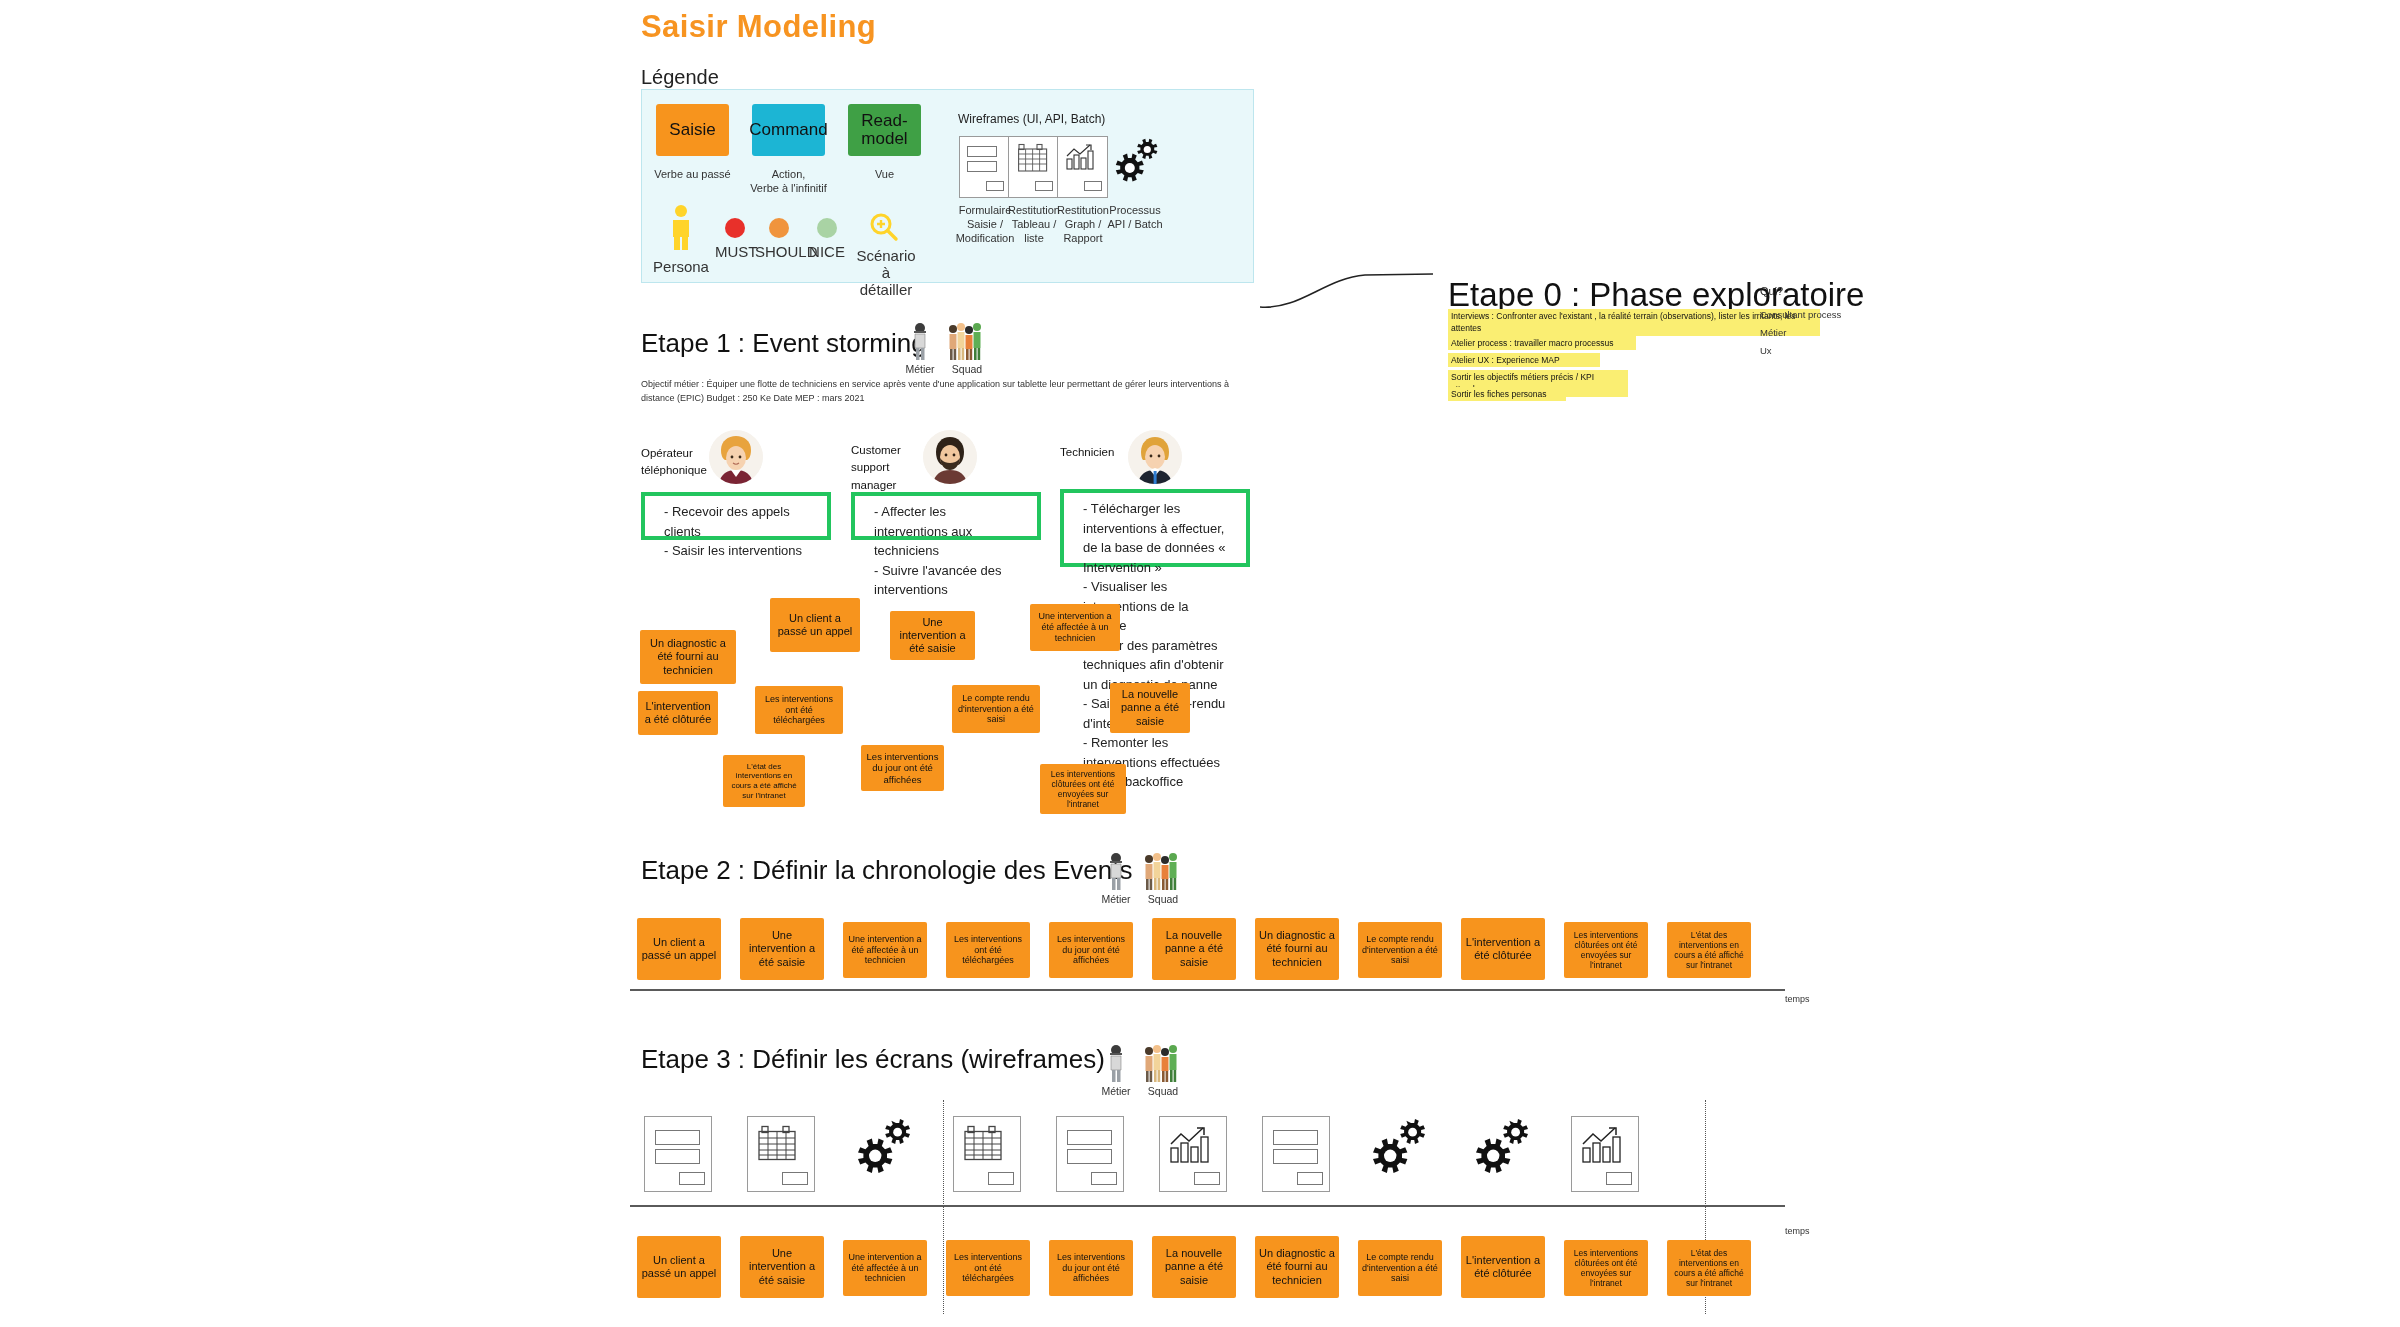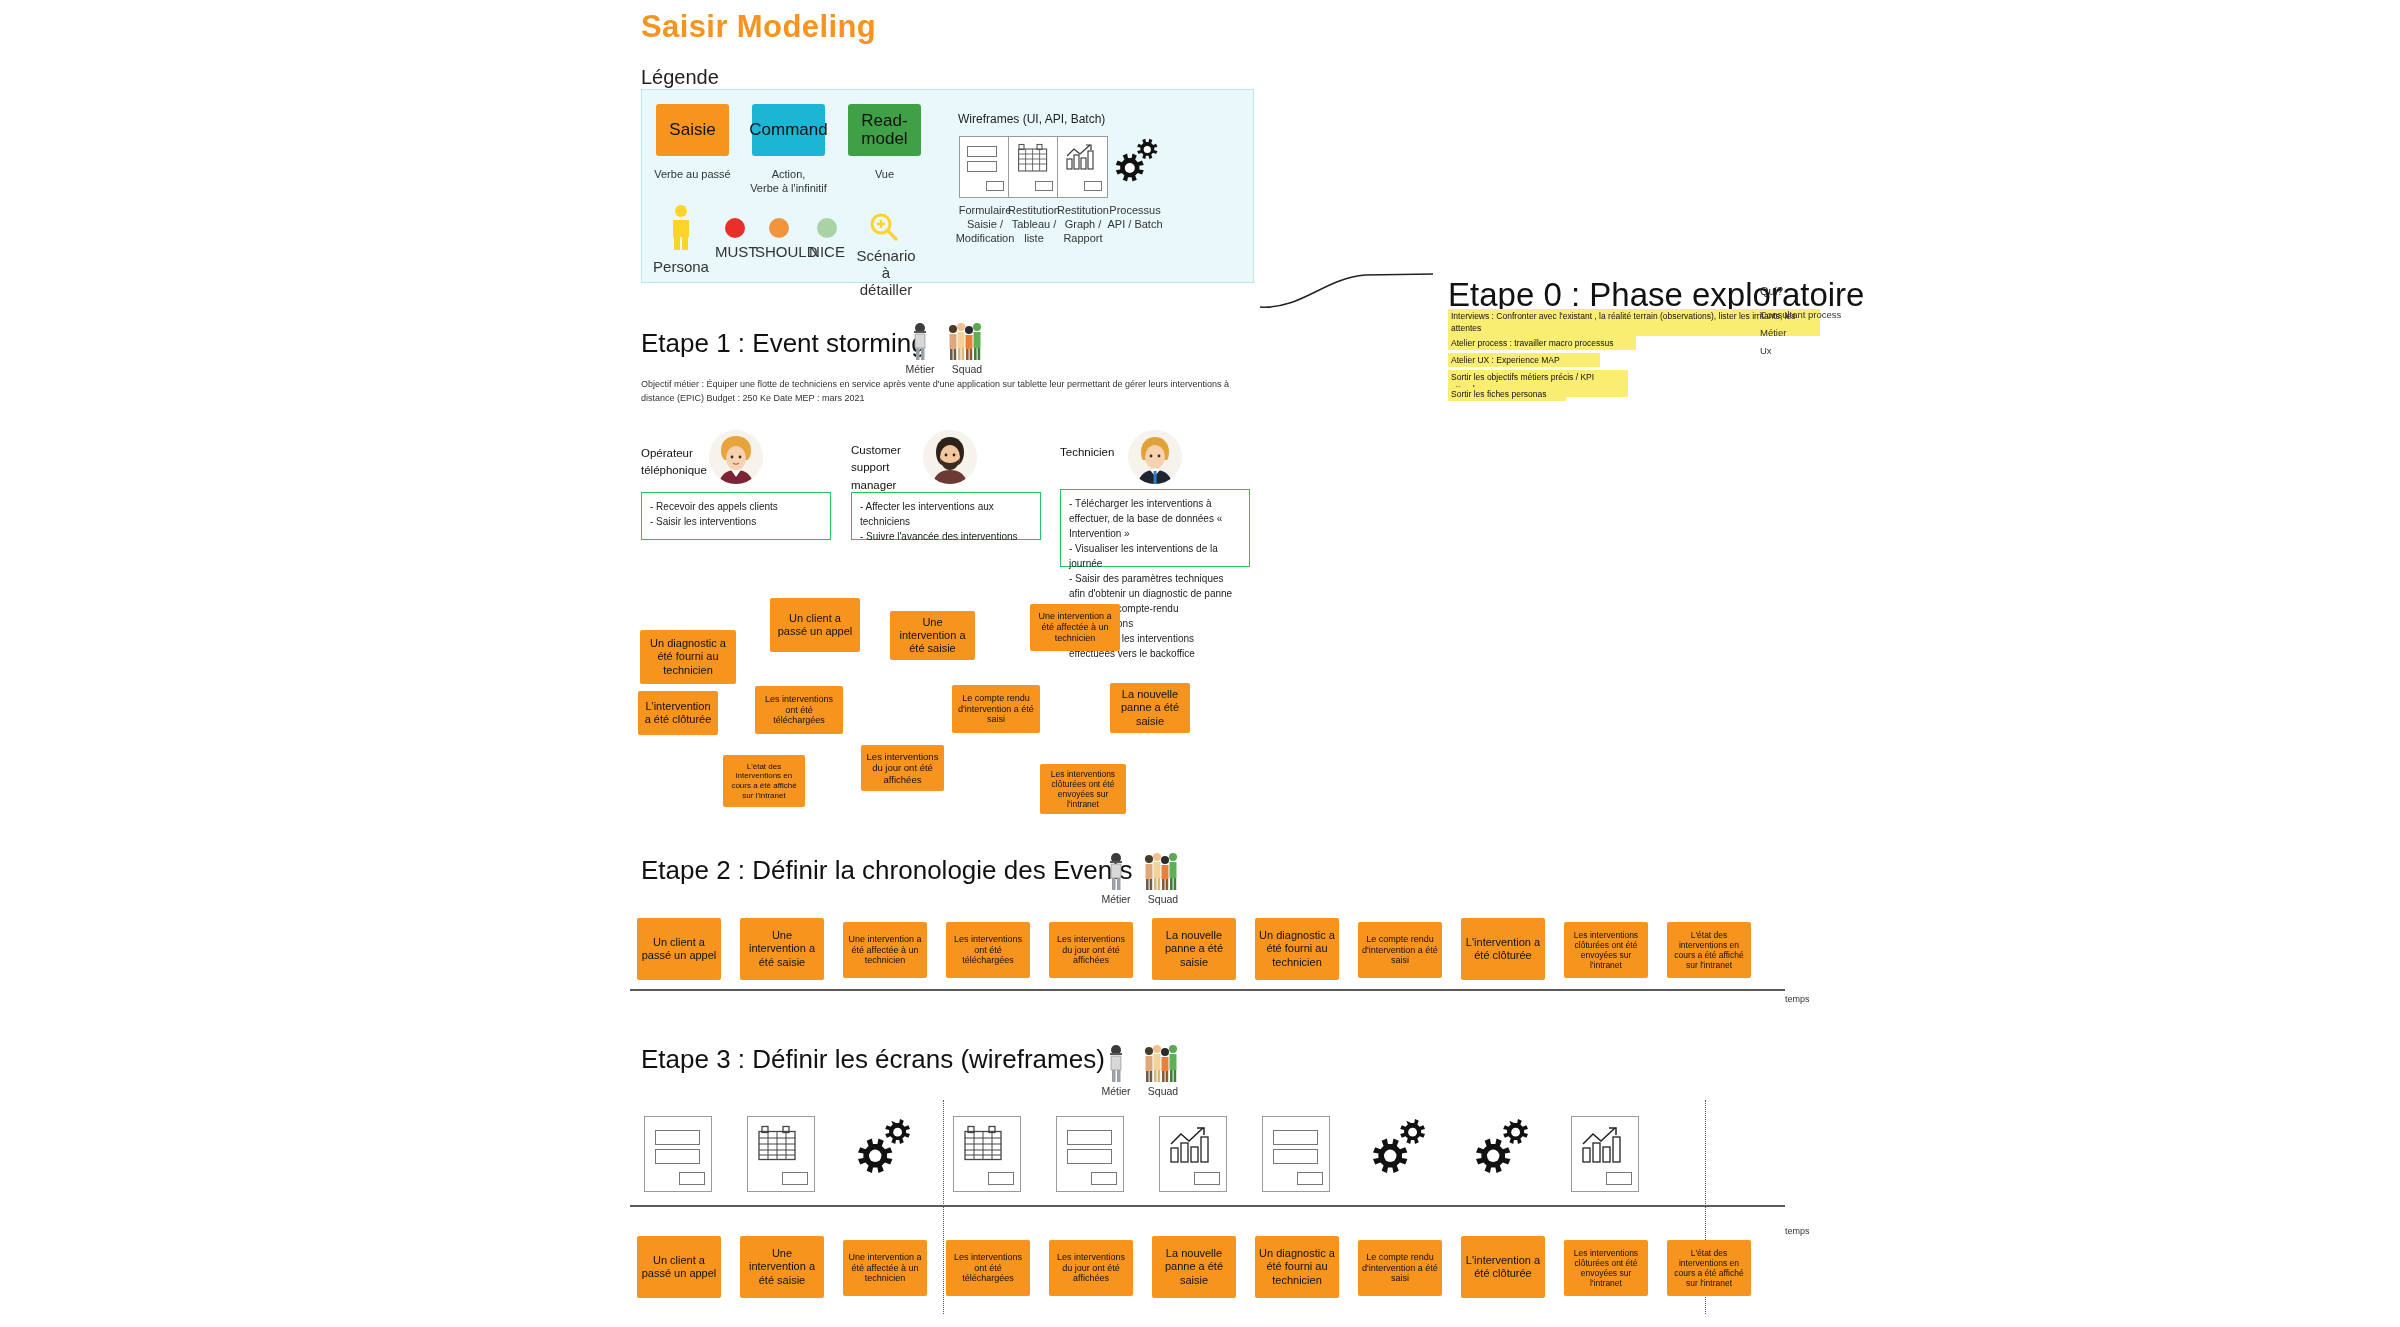--- a/index.html
+++ b/index.html
@@ -30,22 +30,22 @@
 
   
   #e0-title{left:1448px;top:276px;font-size:33px;color:#111;white-space:nowrap;}
   .hl{position:absolute;background:#FAEE72;font-size:8.5px;color:#111;line-height:1.45;padding:1px 3px;box-sizing:border-box;}
   #qui-title{left:1760px;top:285px;font-size:11px;color:#222;}
   .qui-it{position:absolute;left:1760px;font-size:9.5px;color:#333;}
 
   
   .p-name{position:absolute;font-size:11.5px;color:#111;line-height:1.5;}
   .p-avatar{position:absolute;width:54px;height:54px;border-radius:50%;background:#F7F4EF;overflow:hidden;}
-  .p-box{position:absolute;border:1px solid #22c55e;background:#fff;box-sizing:border-box;
-         font-size:10px;color:#222;line-height:1.5;padding:6px 8px;}
+  .p-box{position:absolute;border:4px solid #22c55e;background:#fff;box-sizing:border-box;
+         font-size:13px;color:#222;line-height:1.5;padding:6px 19px;}
 
   
   .sticky{position:absolute;background:#F7941D;color:#111;display:flex;align-items:center;justify-content:center;
           text-align:center;line-height:1.2;box-sizing:border-box;padding:3px 4px;border-radius:2px;}
 
   .tl{position:absolute;background:#5a5a5a;height:2.2px;}
   .tl-cap{position:absolute;font-size:9px;color:#333;}
   .vdash{position:absolute;border-left:1.6px dotted #555;}
 
   .obj-text{position:absolute;font-size:9px;color:#333;line-height:1.55;}

